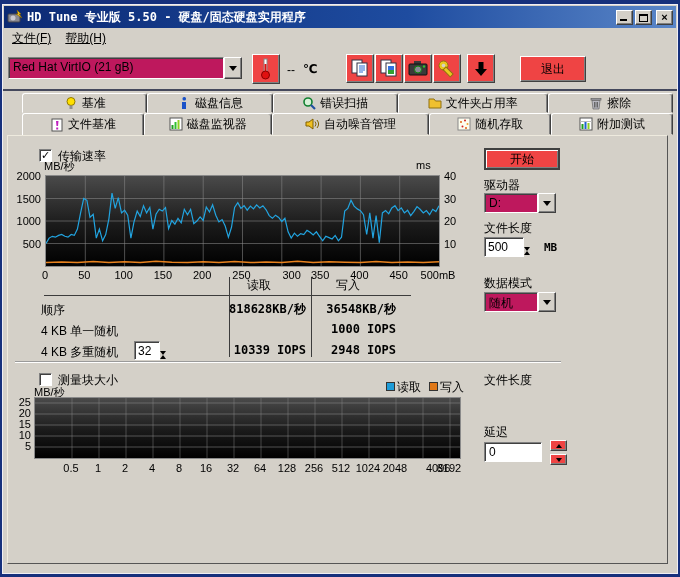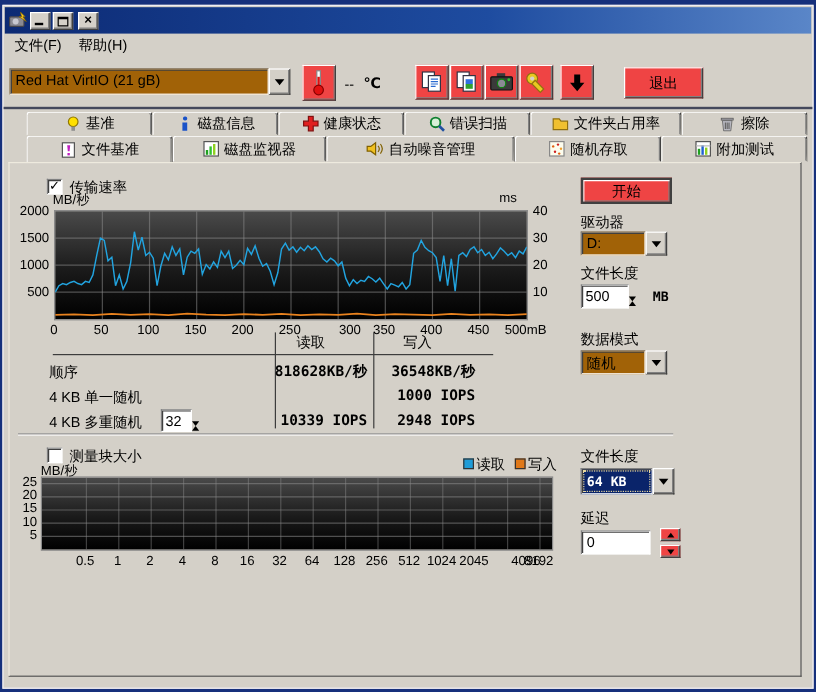--- a/index.html
+++ b/index.html
@@ -8,27 +8,27 @@
   .inner { position:absolute; top:4px; left:2px; right:2px; bottom:3px; background:#d4d0c8; border:1px solid #f0eef4; }
   
   .titlebar { height:22px; margin:1px; background:linear-gradient(90deg,#0c2a74 0%,#1e4ca0 60%,#5a86c8 100%); display:flex; align-items:center; padding:0 3px; }
   .titlebar .title { color:#fff; font-weight:bold; font-size:12px; font-family:"DejaVu Sans Mono","Liberation Mono",monospace; margin-left:4px; white-space:nowrap; flex:1; }
   .winbtn { width:17px; height:15px; margin-left:2px; background:#d4d0c8; border:1px solid; border-color:#fff #404040 #404040 #fff; box-shadow:inset -1px -1px 0 #808080; position:relative; cursor:default; }
   .winbtn .g-min { position:absolute; left:3px; bottom:3px; width:7px; height:2px; background:#000; }
   .winbtn .g-max { position:absolute; left:3px; top:3px; width:9px; height:8px; border:1px solid #000; border-top-width:2px; }
   .winbtn .g-close { position:absolute; left:0; top:0; width:100%; height:100%; font-weight:bold; font-size:11px; text-align:center; line-height:13px; }
   
   .menubar { height:19px; display:flex; align-items:center; padding-left:2px; }
-  .menubar span { padding:10px 7px; }
+  .menubar span { padding:10px 7px;text-decoration:underline; }
   
   .toolbar { height:43px; position:relative; border-bottom:2px solid #44485c; }
   .raised { background:#ef4444; border:1px solid; border-color:#fff #404040 #404040 #fff; box-shadow:inset -1px -1px 0 #808080; }
   .sunken { background:#fff; border:1px solid; border-color:#808080 #fff #fff #808080; box-shadow:inset 1px 1px 0 #404040; }
   .combo { position:absolute; display:flex; }
-  .combo .ctext { flex:1; background:#a16207; border:1px solid; border-color:#808080 #fff #fff #808080; box-shadow:inset 1px 1px 0 #404040; padding:2px 4px; font-size:12px; white-space:nowrap; overflow:hidden; }
+  .combo .ctext { flex:1; background:#be185d; border:1px solid; border-color:#808080 #fff #fff #808080; box-shadow:inset 1px 1px 0 #404040; padding:2px 4px; font-size:12px; white-space:nowrap; overflow:hidden; }
   .combo .cbtn { width:18px; background:#d4d0c8; border:1px solid; border-color:#fff #404040 #404040 #fff; box-shadow:inset -1px -1px 0 #808080; display:flex; align-items:center; justify-content:center; }
   .tri-down { width:0; height:0; border-left:4px solid transparent; border-right:4px solid transparent; border-top:5px solid #000; }
   .tri-up-s { width:0; height:0; border-left:3px solid transparent; border-right:3px solid transparent; border-bottom:4px solid #000; }
   .tri-down-s { width:0; height:0; border-left:3px solid transparent; border-right:3px solid transparent; border-top:4px solid #000; }
   .tbtn { position:absolute; display:flex; align-items:center; justify-content:center; }
   
   .tabs { padding:2px 4px 0 19px; }
   .tabrow { display:flex; }
   .tab { display:flex; align-items:center; justify-content:center; gap:4px; height:20px; flex:1;
          background:#d4d0c8; border:1px solid; border-color:#fff #404040 #d4d0c8 #fff;
@@ -61,20 +61,21 @@
 <body>
 
 <div class="inner">
 
   <div class="titlebar">
     <svg width="16" height="16">
       <rect x="1" y="5" width="12" height="8" rx="1" fill="#8a8a92" stroke="#44444c"></rect>
       <circle cx="6" cy="9" r="2.5" fill="#c8c8d0"></circle>
       <polygon points="10,1 14,5 12,5 15,9 9,5 11,5" fill="#ffd020" stroke="#806000" stroke-width="0.6"></polygon>
     </svg>
+    <span class="title">HD Tune 专业版 5.50 - 硬盘/固态硬盘实用程序</span>
     <span class="winbtn">
         <span class="g-min"></span>
       </span>
     <span class="winbtn">
         <span class="g-max"></span>
       </span>
     <span class="winbtn" style="margin-left:4px">
         <span class="g-close">×</span>
       </span>
   </div>
@@ -156,26 +157,20 @@
             <rect x="5.5" y="9.5" width="3" height="3.5" fill="#909090"></rect>
           </svg>
         <span>基准</span>
       </div>
       <div class="tab">
         <svg width="14" height="14">
             <rect x="5.5" y="1" width="3.5" height="3.5" rx="1.5" fill="#1a52c8"></rect>
             <path d="M5 6h4v7H5z" fill="#1a52c8"></path>
           </svg>
         <span>磁盘信息</span>
-      </div>
-      <div class="tab">
-        <svg width="14" height="14">
-            <path d="M5 1h4v4h4v4H9v4H5V9H1V5h4z" fill="#e02020" stroke="#801010"></path>
-          </svg>
-        <span>健康状态</span>
       </div>
       <div class="tab">
         <svg width="14" height="14">
             <circle cx="6" cy="6" r="4" fill="#d8f0d8" stroke="#108030" stroke-width="1.6"></circle>
             <line x1="9" y1="9" x2="13" y2="13" stroke="#2050a0" stroke-width="2.2"></line>
           </svg>
         <span>错误扫描</span>
       </div>
       <div class="tab" style="flex:1.2">
         <svg width="14" height="14">
@@ -360,26 +355,20 @@
 
     <span class="abs lbl" style="left:476px; top:139px;">数据模式</span>
     <div class="combo" style="left:476px; top:156px; width:72px; height:20px;">
       <span class="ctext">随机</span>
       <span class="cbtn">
           <span class="tri-down"></span>
         </span>
     </div>
 
     <span class="abs lbl" style="left:476px; top:236px;">文件长度</span>
-    <div class="combo sel" style="left:476px; top:254px; width:78px; height:22px;">
-      <span class="ctext mono" style="font-size:11px; font-weight:bold; padding-top:4px;">64 KB</span>
-      <span class="cbtn">
-          <span class="tri-down"></span>
-        </span>
-    </div>
 
     <span class="abs lbl" style="left:476px; top:288px;">延迟</span>
     <span class="abs sunken" style="left:476px; top:306px; width:58px; height:20px; padding:2px 4px; font-size:12px;">0</span>
     <span class="abs raised" style="left:542px; top:304px; width:17px; height:11px; display:flex; align-items:center; justify-content:center;">
         <span class="tri-up-s"></span>
       </span>
     <span class="abs raised" style="left:542px; top:318px; width:17px; height:11px; display:flex; align-items:center; justify-content:center;">
         <span class="tri-down-s"></span>
       </span>
 
@@ -412,17 +401,17 @@
       <span class="tick" style="left: 97px; top: 326px; width: 40px; text-align: center;">2</span>
       <span class="tick" style="left: 124px; top: 326px; width: 40px; text-align: center;">4</span>
       <span class="tick" style="left: 151px; top: 326px; width: 40px; text-align: center;">8</span>
       <span class="tick" style="left: 178px; top: 326px; width: 40px; text-align: center;">16</span>
       <span class="tick" style="left: 205px; top: 326px; width: 40px; text-align: center;">32</span>
       <span class="tick" style="left: 232px; top: 326px; width: 40px; text-align: center;">64</span>
       <span class="tick" style="left: 259px; top: 326px; width: 40px; text-align: center;">128</span>
       <span class="tick" style="left: 286px; top: 326px; width: 40px; text-align: center;">256</span>
       <span class="tick" style="left: 313px; top: 326px; width: 40px; text-align: center;">512</span>
       <span class="tick" style="left: 340px; top: 326px; width: 40px; text-align: center;">1024</span>
-      <span class="tick" style="left: 367px; top: 326px; width: 40px; text-align: center;">2045</span>
+      <span class="tick" style="left: 367px; top: 326px; width: 40px; text-align: center;">2048</span>
       <span class="tick" style="left: 394px; top: 326px; width: 40px; text-align: center; padding-left: 24px;">4096</span>
       <span class="tick" style="left: 421px; top: 326px; width: 40px; text-align: center;">8192</span>
     </div>
 </div>
 
 </body></html>

